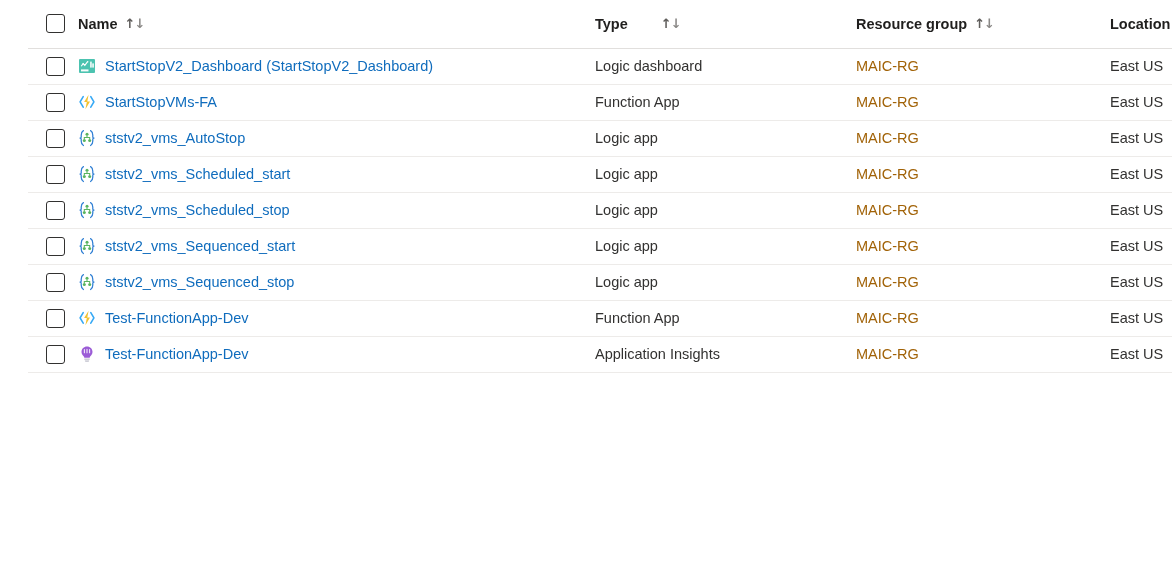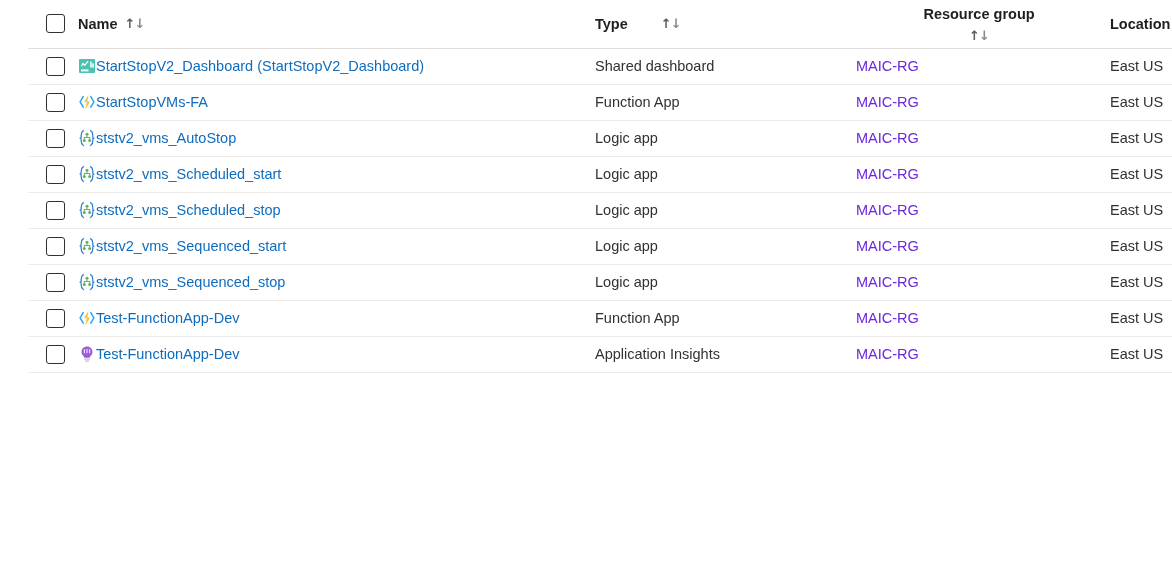--- a/index.html
+++ b/index.html
@@ -39,21 +39,21 @@
   thead th.col-check { border-bottom: 1px solid #e1dfdd; }
 
   .th-inner {
     display: flex;
     align-items: center;
     gap: 7px;
     white-space: nowrap;
   }
   .head-name  { padding-left: 2px; }
   .head-type  { padding-left: 9px; gap: 33px; }
-  .head-rg    { padding-left: 10px; flex-direction: column; }
+  .head-rg    { padding-left: 10px; }
   .head-loc   { padding-left: 8px; align-items: center; }
 
   .sort-arrows {
     font-size: 13px;
     line-height: 1;
     letter-spacing: -1px;
     color: #605e5c;
     font-family: "DejaVu Sans", sans-serif;
   }
   .sort-arrows .dn { color: #8a8886; }
@@ -76,35 +76,36 @@
     background: #ffffff;
     display: inline-block;
     vertical-align: middle;
     cursor: pointer;
   }
 
   .name-cell { padding-left: 2px; }
   .name-wrap {
     display: flex;
     align-items: center;
+    gap: 9px;
     white-space: nowrap;
   }
   .res-link {
     color: #0f6cbd;
     font-size: 14.5px;
     text-decoration: none;
     cursor: pointer;
   }
 
   .type-cell { padding-left: 9px; }
   .rg-cell   { padding-left: 10px; }
   .loc-cell  { padding-left: 8px; }
 
   .rg-link {
-    color: #6d28d9;
+    color: #a16207;
     text-decoration: none;
     font-size: 14.5px;
     cursor: pointer;
   }
 
   .icon {
     width: 18px; height: 18px;
     flex: 0 0 18px;
     display: block;
   }
@@ -163,21 +164,21 @@
                 <rect x="3" y="12.4" width="7.5" height="2" fill="#ffffff" opacity=".95"></rect>
                 <rect x="12.2" y="4.6" width="1.5" height="6" fill="#ffffff"></rect>
                 <rect x="14.3" y="6.4" width="1.5" height="4.2" fill="#ffffff"></rect>
                 <polyline points="3.2,9.2 5.1,6.6 6.8,8.3 9.6,4.6" fill="none" stroke="#ffffff" stroke-width="1.1"></polyline>
                 <rect x="4.7" y="6.1" width="1.1" height="1.1" fill="#ffffff"></rect>
                 <rect x="9.1" y="4.1" width="1.2" height="1.2" fill="#ffffff"></rect>
               </svg></span>
             <a class="res-link" href="#">StartStopV2_Dashboard (StartStopV2_Dashboard)</a>
           </span>
         </td>
-        <td class="type-cell">Shared dashboard</td>
+        <td class="type-cell">Logic dashboard</td>
         <td class="rg-cell"><a class="rg-link" href="#">MAIC-RG</a></td>
         <td class="loc-cell">East US</td>
       </tr>
       <tr>
         <td class="cb-cell"><span class="checkbox"></span></td>
         <td class="name-cell">
           <span class="name-wrap">
             <span class="icon"><svg width="18" height="18" viewBox="0 0 18 18" xmlns="http://www.w3.org/2000/svg">
                 <path d="M5.2 3.6 2.1 8.9l3.1 5.3" fill="none" stroke="#36a9f5" stroke-width="1.6" stroke-linecap="round" stroke-linejoin="round"></path>
                 <path d="M12.8 3.6l3.1 5.3-3.1 5.3" fill="none" stroke="#36a9f5" stroke-width="1.6" stroke-linecap="round" stroke-linejoin="round"></path>

